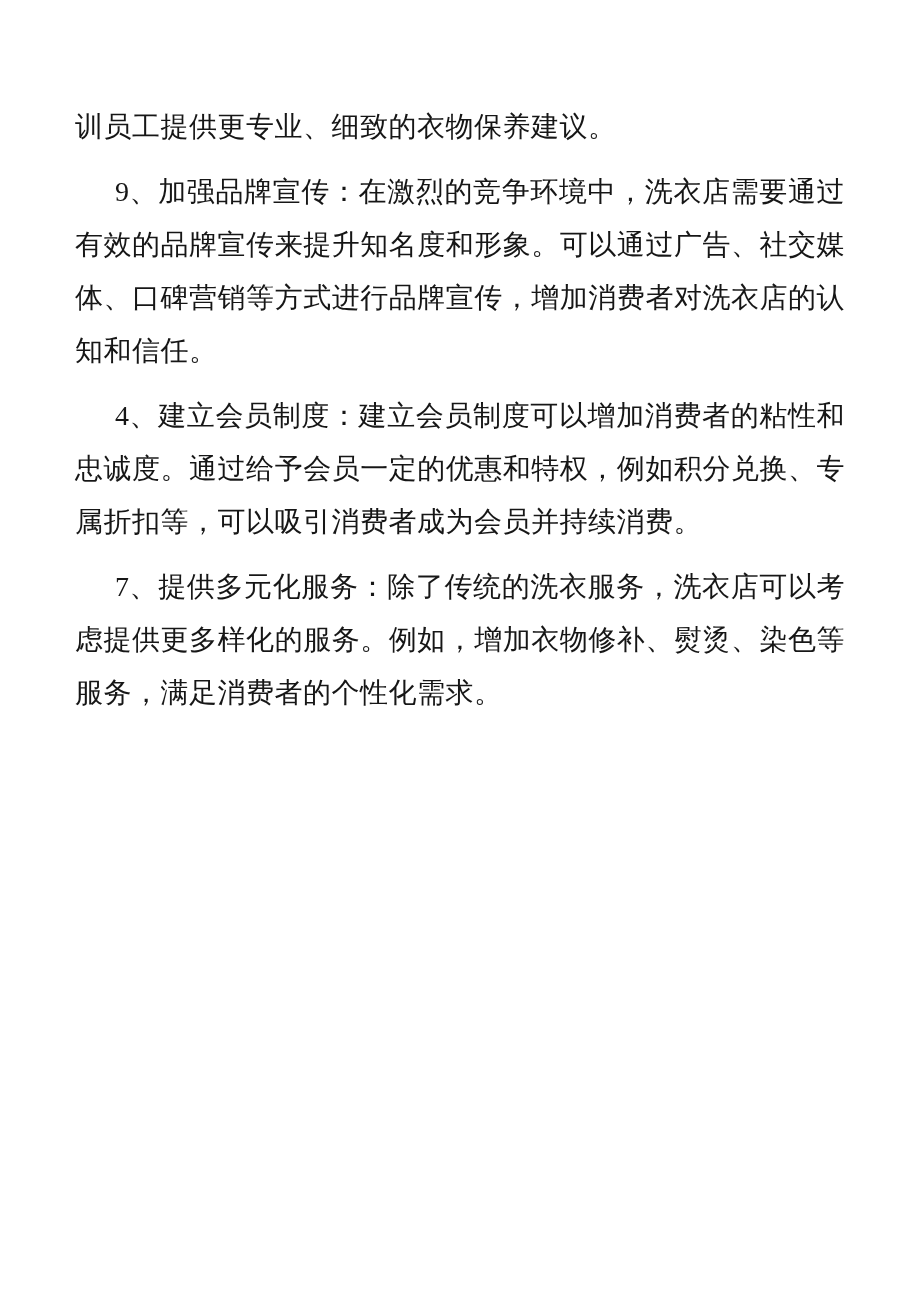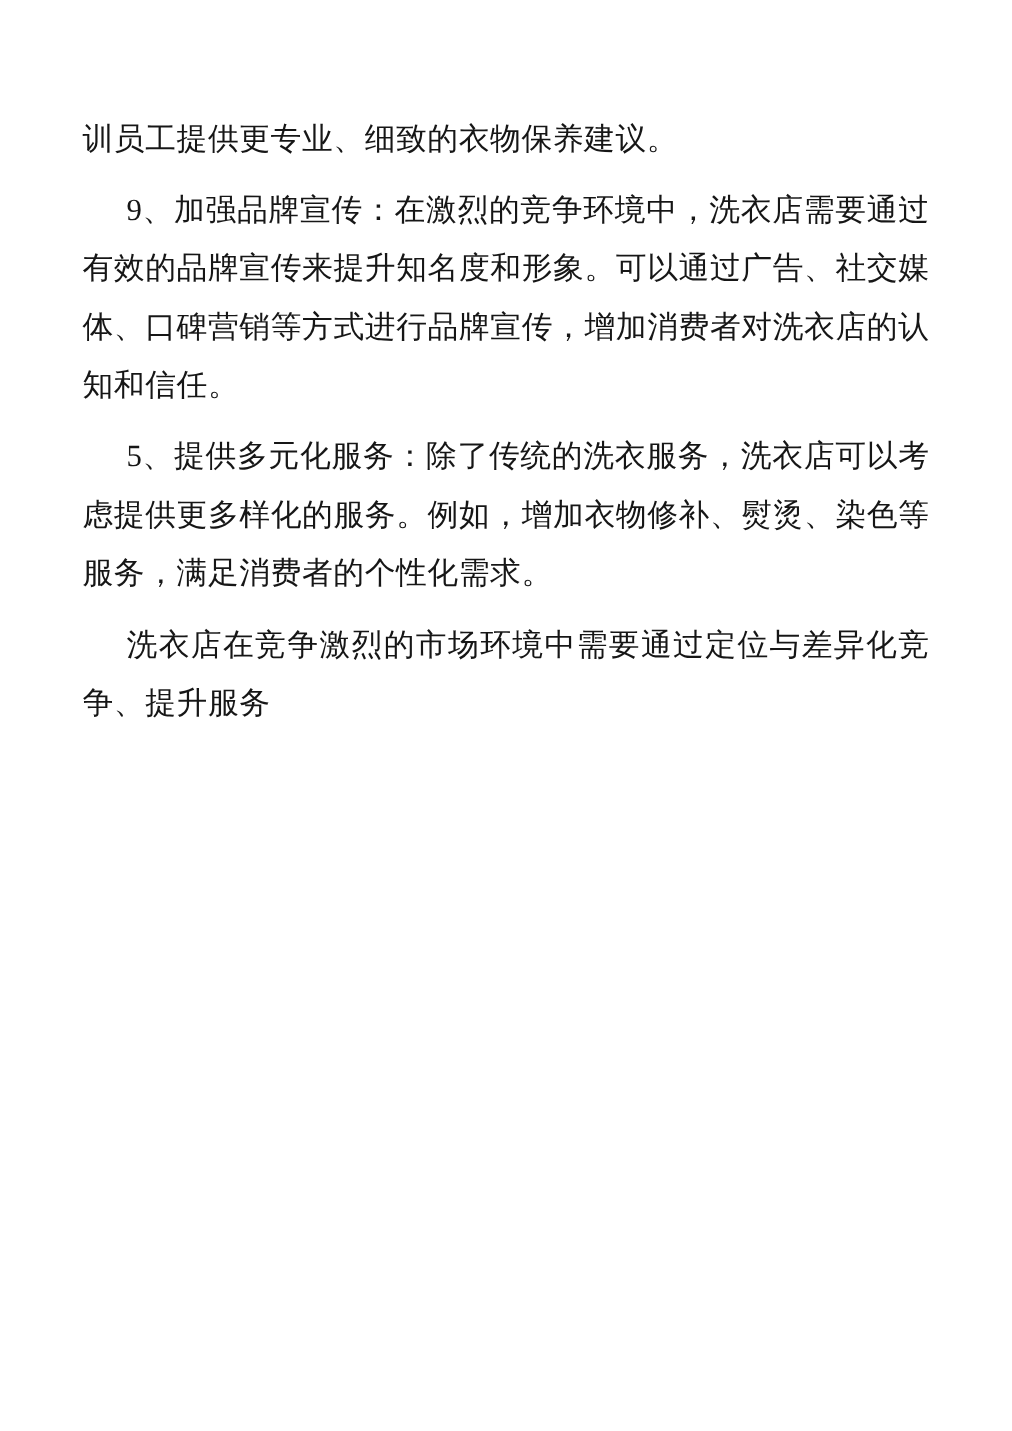--- a/index.html
+++ b/index.html
@@ -39,19 +39,19 @@
   }
 </style>
 </head>
 <body>
 
 <div class="page">
   <p class="para">训员工提供更专业、细致的衣物保养建议。</p>
 
   <p class="para indent">9、加强品牌宣传：在激烈的竞争环境中，洗衣店需要通过有效的品牌宣传来提升知名度和形象。可以通过广告、社交媒体、口碑营销等方式进行品牌宣传，增加消费者对洗衣店的认知和信任。</p>
 
+  <p class="para indent">4、建立会员制度：建立会员制度可以增加消费者的粘性和忠诚度。通过给予会员一定的优惠和特权，例如积分兑换、专属折扣等，可以吸引消费者成为会员并持续消费。</p>
 
 
 
-  <p class="para indent">5、提供多元化服务：除了传统的洗衣服务，洗衣店可以考虑提供更多样化的服务。例如，增加衣物修补、熨烫、染色等服务，满足消费者的个性化需求。</p>
+  <p class="para indent">7、提供多元化服务：除了传统的洗衣服务，洗衣店可以考虑提供更多样化的服务。例如，增加衣物修补、熨烫、染色等服务，满足消费者的个性化需求。</p>
 
-  <p class="para indent">洗衣店在竞争激烈的市场环境中需要通过定位与差异化竞争、提升服务</p>
 </div>
 
 </body></html>

